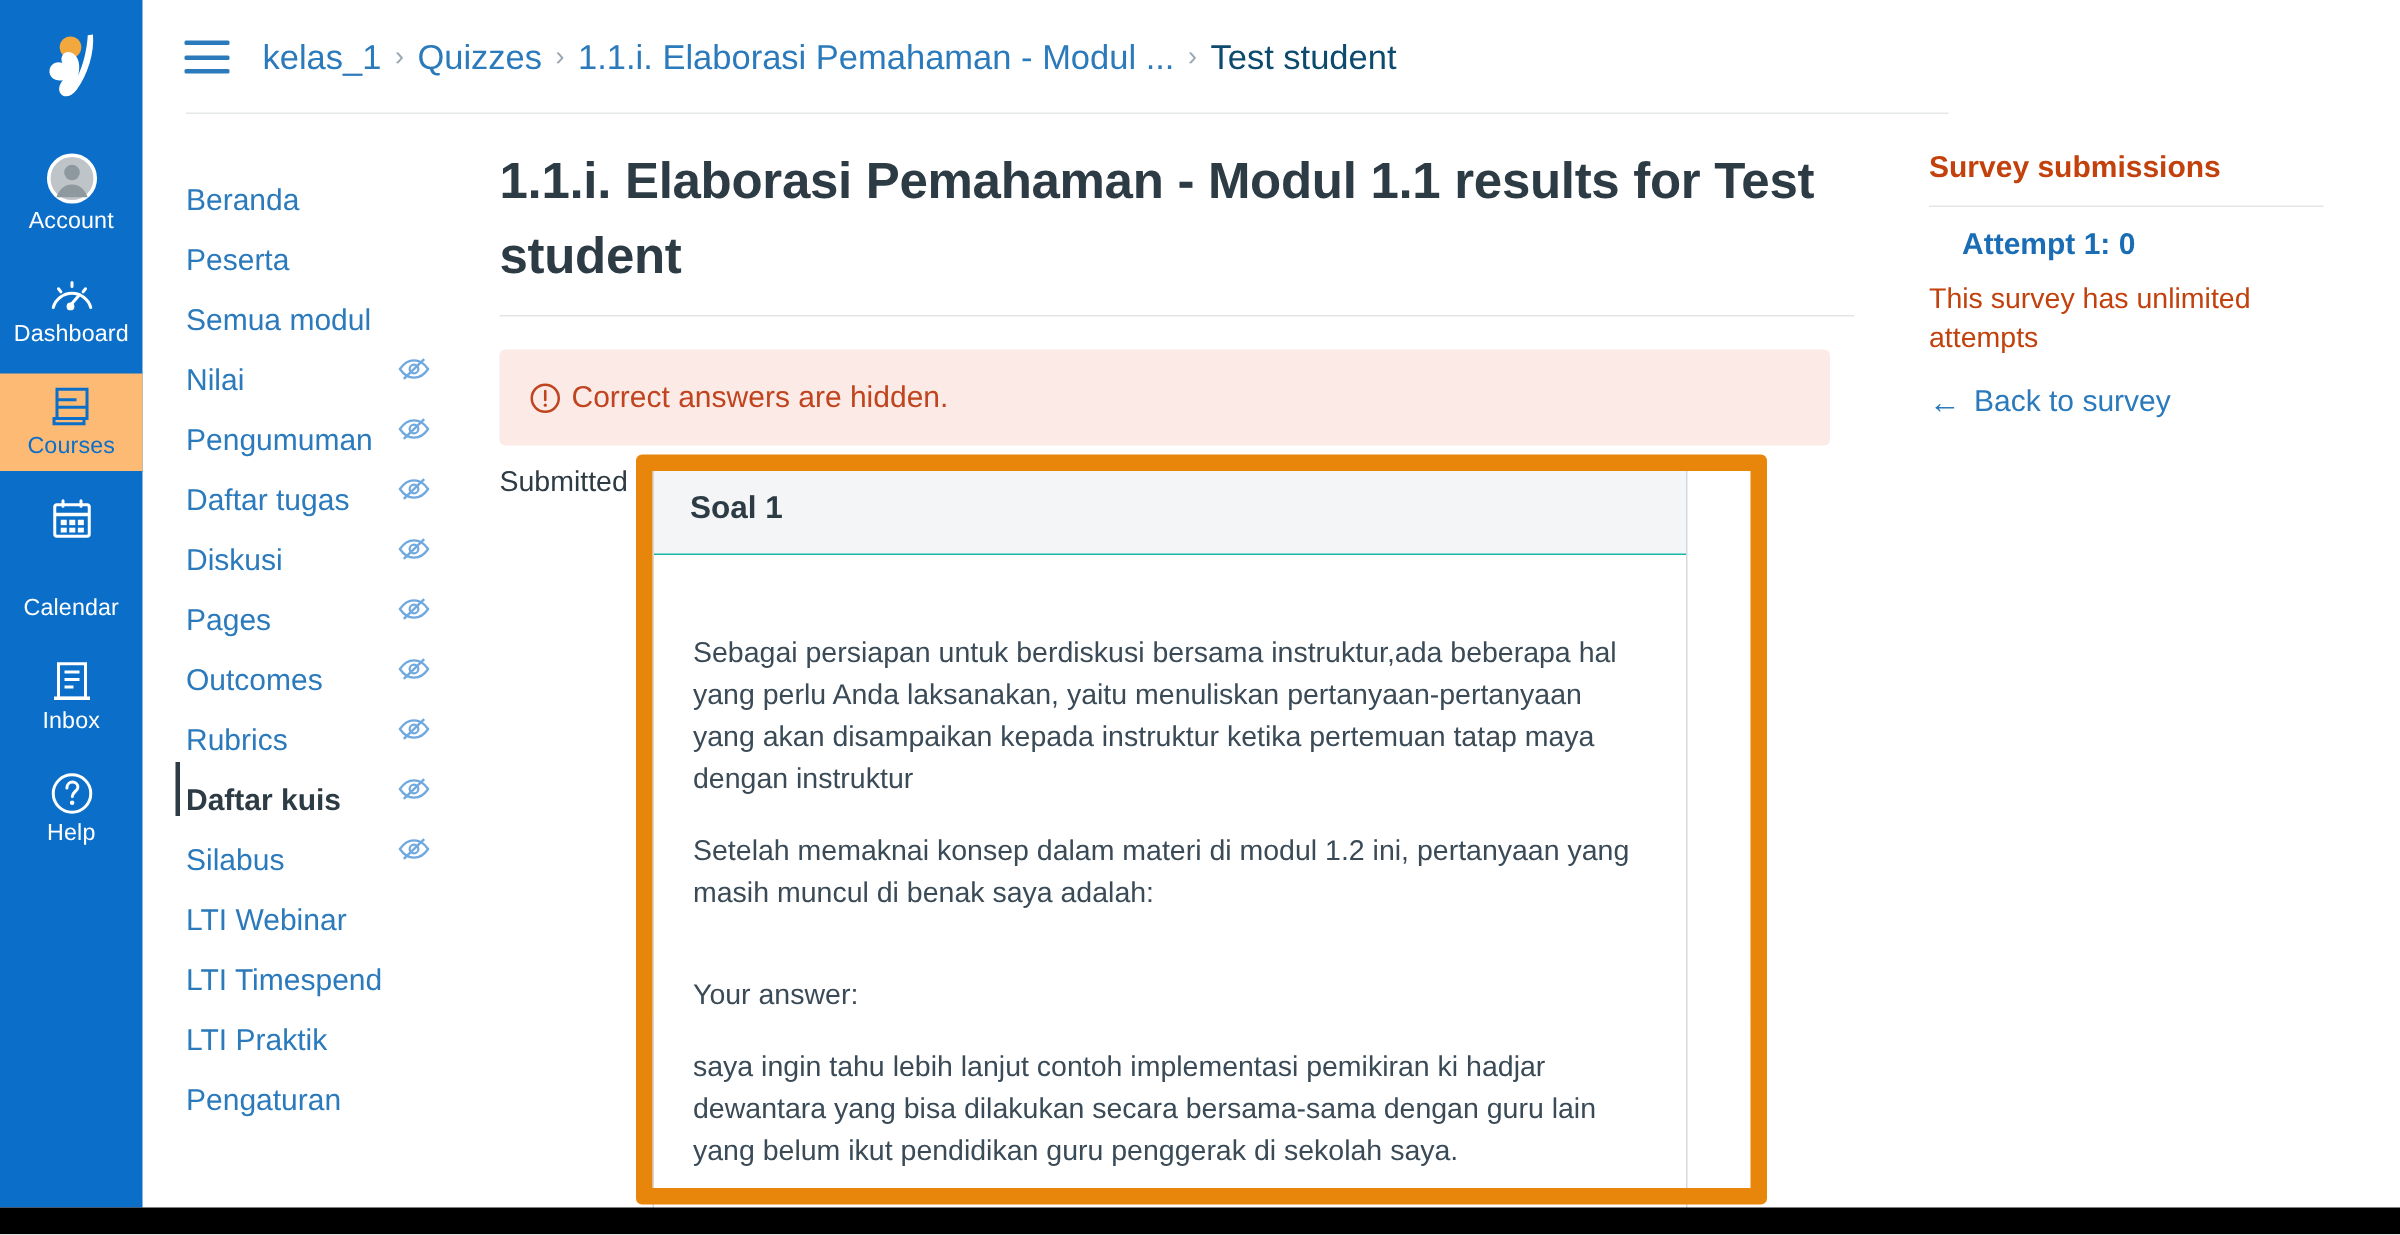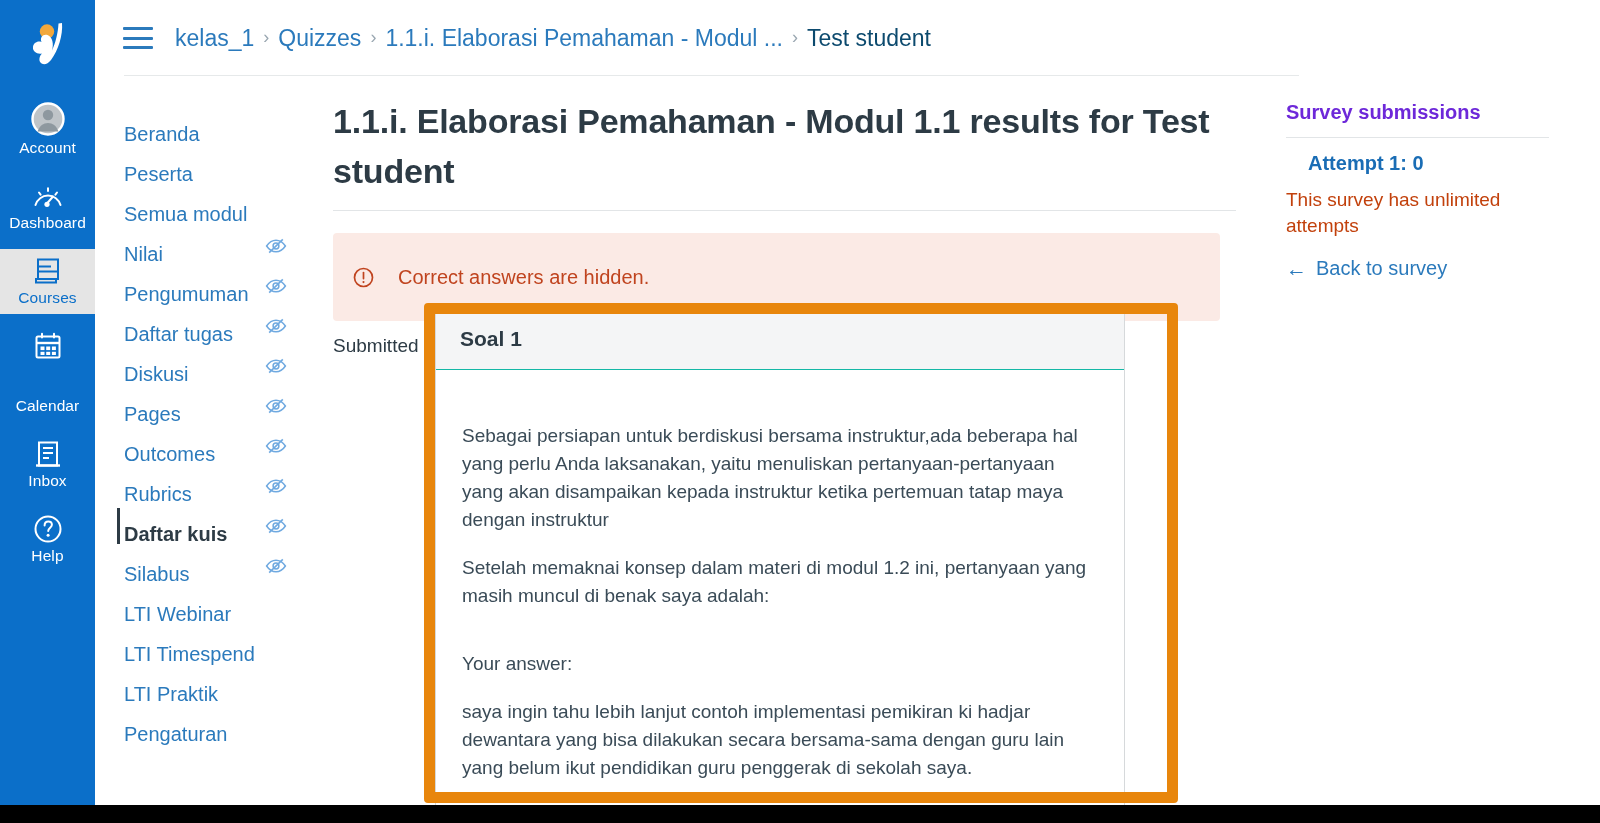--- a/index.html
+++ b/index.html
@@ -57,21 +57,21 @@
     line-height: 0;
   }
   .gnav-item .glabel {
     font-size: 15.5px;
     line-height: 17px;
     letter-spacing: 0.1px;
     color: #ffffff;
     white-space: nowrap;
   }
   .gnav-item.active {
-    background: #e5e5e5;
+    background: #fdba74;
   }
   .gnav-item.active .glabel { color: #0B6FC9; }
 
   #gnav-account { margin-top: 9px; }
   #gnav-dashboard { margin-top: 12px; }
   #gnav-courses { margin-top: 10px; }
   #gnav-calendar { margin-top: 10px; gap: 36px; }
   #gnav-inbox { margin-top: 10px; }
   #gnav-help { margin-top: 10px; }
 
@@ -194,24 +194,24 @@
   #title-divider {
     width: 903px; height: 1px;
     background: #e2e5e7;
     margin: 8px 0 22px 0;
   }
 
   #alert-box {
     width: 887px;
     background: #FBEAE5;
     border-radius: 4px;
-    padding: 32px 20px;
+    padding: 20px 20px;
     display: flex;
     align-items: center;
-    gap: 24px;
+    gap: 7px;
   }
   #alert-icon { line-height: 0; flex: none; }
   #alert-text {
     font-size: 20px;
     line-height: 24px;
     color: #C0441F;
   }
 
   #submitted-line {
     font-size: 19px;
@@ -270,21 +270,21 @@
   #right-sidebar {
     position: absolute;
     left: 1286px; top: 100px;
     width: 280px;
   }
   #right-sidebar h2 {
     margin: 0;
     font-size: 20px;
     line-height: 24px;
     font-weight: bold;
-    color: #6d28d9;
+    color: #c2410c;
   }
   #rs-divider {
     width: 263px; height: 1px;
     background: #e2e5e7;
     margin: 13px 0 0 0;
   }
   #attempt-line {
     margin: 13px 0 0 22px;
     font-size: 20px;
     line-height: 24px;

